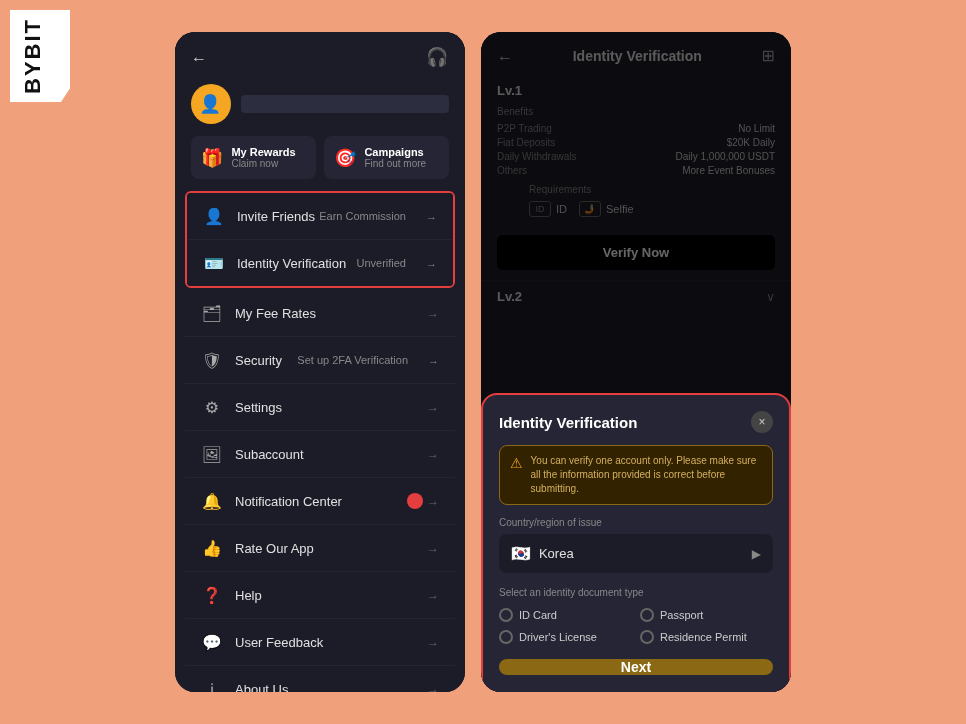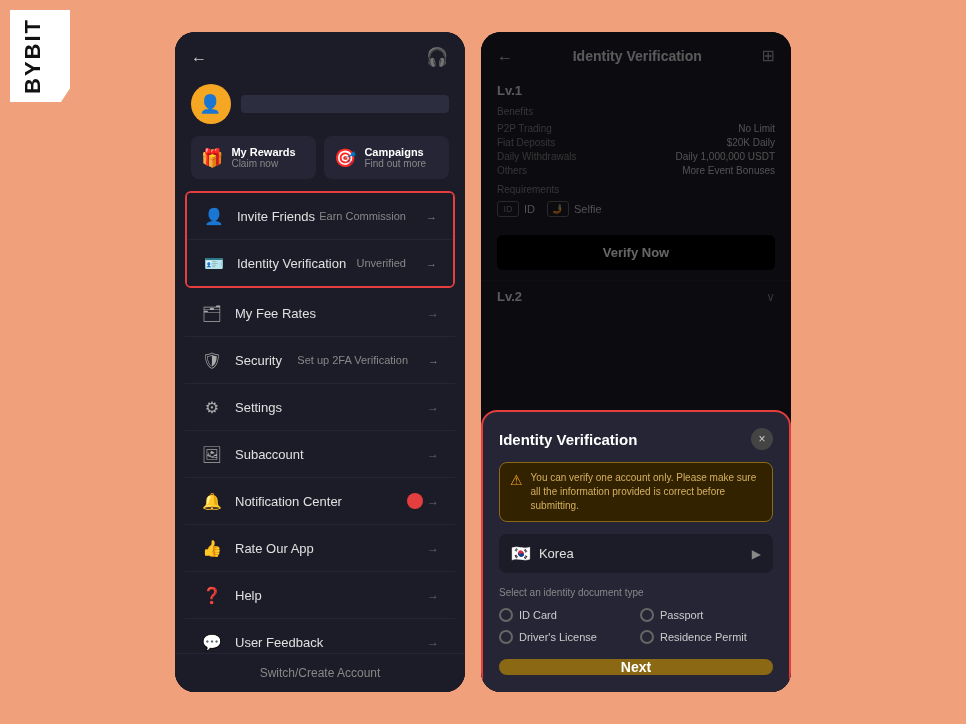--- a/index.html
+++ b/index.html
@@ -283,20 +283,21 @@
       font-size: 10px;
     }
 
     .benefit-val {
       color: #ccc;
       font-size: 10px;
     }
 
     .requirements-section {
       margin-top: 8px;
+      margin-left: 32px;
     }
 
     .req-title {
       color: #888;
       font-size: 10px;
       margin-bottom: 6px;
     }
 
     .req-icons {
       display: flex;
@@ -606,21 +607,20 @@
           <span class="menu-item-label">User Feedback</span>
           <span class="menu-item-arrow">→</span>
         </div>
         <div class="menu-item">
           <div class="menu-item-icon">ℹ</div>
           <span class="menu-item-label">About Us</span>
           <span class="menu-item-arrow">→</span>
         </div>
       </div>
 
-      <div class="switch-account">Switch/Create Account</div>
     </div>
   </div>
 
   <div class="id-screen">
     <div style="background:#1c1c28; height:100%; position:relative;">
       
       <div class="id-header">
         <span class="back-arrow">←</span>
         <span class="id-title">Identity Verification</span>
         <span class="id-top-icon">⊞</span>
@@ -675,20 +675,21 @@
           <div class="modal-header">
             <span class="modal-title">Identity Verification</span>
             <div class="close-btn">×</div>
           </div>
 
           <div class="warning-box">
             <span class="warning-icon">⚠</span>
             <span class="warning-text">You can verify one account only. Please make sure all the information provided is correct before submitting.</span>
           </div>
 
+          <div class="field-label">Country/region of issue</div>
           <div class="country-selector">
             <span class="flag-icon">🇰🇷</span>
             <span class="country-name">Korea</span>
             <span class="country-arrow">▶</span>
           </div>
 
           <div class="doc-type-label">Select an identity document type</div>
           <div class="doc-options">
             <div class="doc-option">
               <div class="radio-circle"></div>

